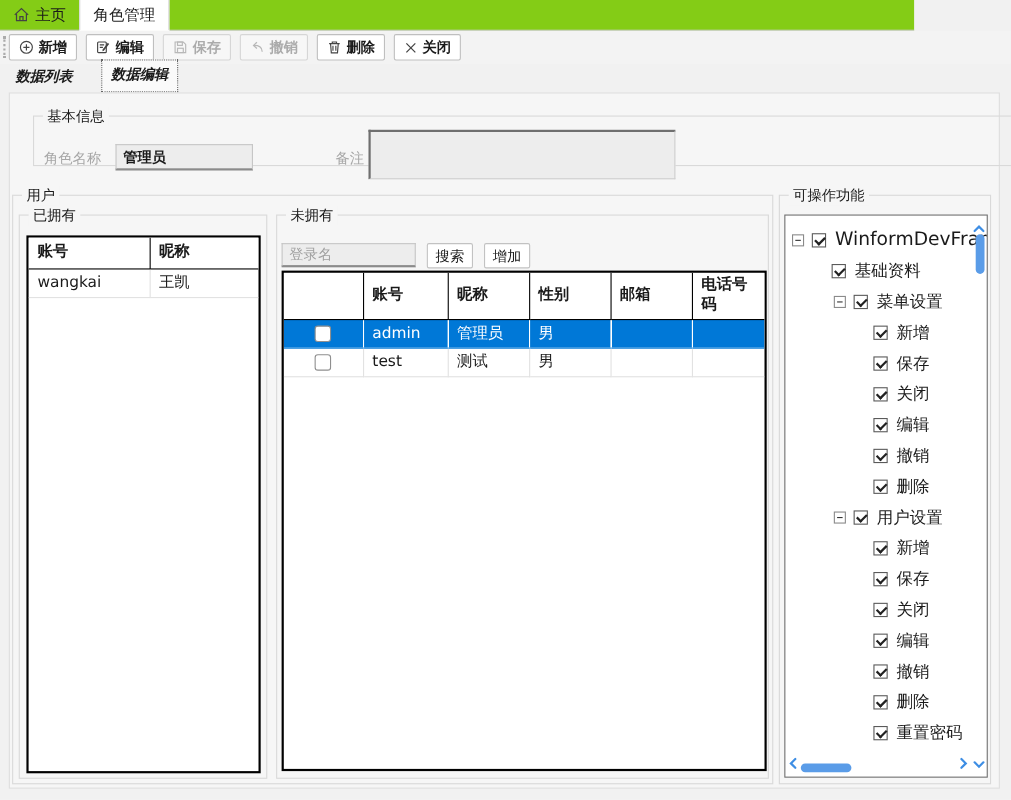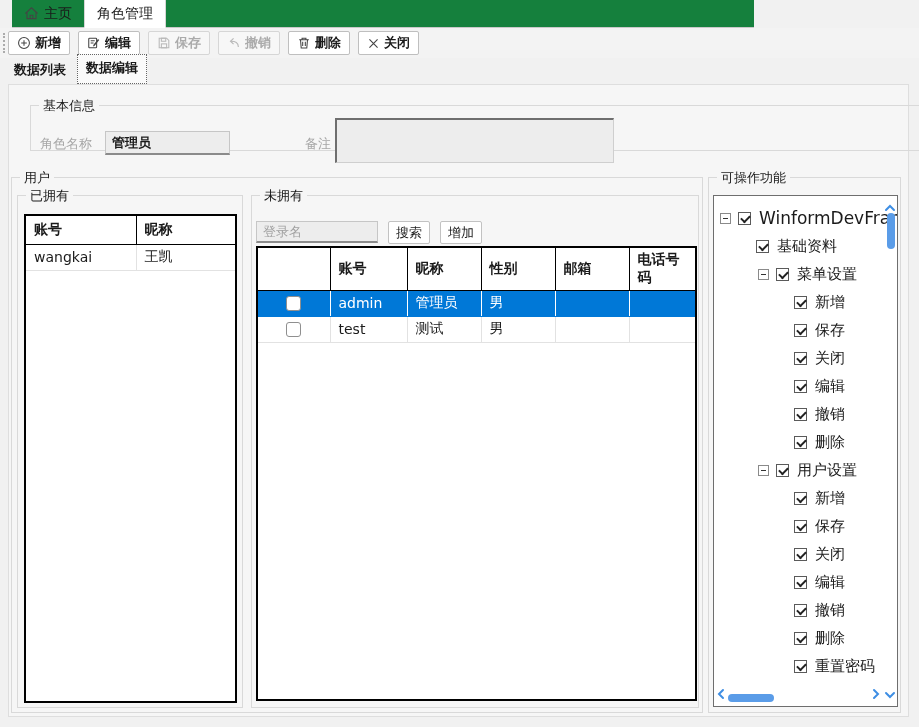--- a/index.html
+++ b/index.html
@@ -5,40 +5,40 @@
   :root{
     --selection-blue:#0078d7;
     --scrollbar-blue:#5a9ce8;
     --chevron-blue:#3e8ee4;
   }
   *{box-sizing:border-box;margin:0;padding:0;font-family:"DejaVu Sans","Liberation Sans",sans-serif;}
   html,body{width:919px;height:727px;}
   body{background:#f1f1f1;position:relative;font-size:13px;color:#1a1a1a;overflow:hidden;}
 
   
-  .tabbar{position:absolute;left:12px;top:0;width:742px;height:28px;background:#15803d;
+  .tabbar{position:absolute;left:0;top:0;width:831px;height:28px;background:#84cc16;
           border-bottom:1px solid #c9c9c9;display:flex;align-items:stretch;}
   .mtab{display:flex;align-items:center;gap:5px;padding:0 12px;font-size:14px;cursor:default;}
   .mtab.active{background:#fff;border-left:1px solid #d6d6d6;border-right:1px solid #d6d6d6;
           margin-bottom:-1px;border-bottom:1px solid #fff;}
   .mtab svg{display:block;}
 
   
   .toolbar{position:absolute;left:0;top:28px;width:919px;height:30px;background:#f3f3f3;
            display:flex;align-items:center;gap:8px;padding-left:8px;}
   .grip{position:absolute;left:3px;top:5px;height:20px;width:2px;border-left:2px dotted #ababab;}
   .tbtn{display:flex;align-items:center;gap:4px;height:24px;padding:0 8px;background:#fff;
         border:1px solid #bfbfbf;border-radius:2px;font-size:13px;font-weight:600;color:#1a1a1a;cursor:default;}
   .tbtn .ticon{display:flex;align-items:center;color:#444;}
   .tbtn.disabled{color:#ababab;background:#f7f7f7;border-color:#d6d6d6;}
   .tbtn.disabled .ticon{color:#b8b8b8;}
 
   
   .subtabs{position:absolute;left:0;top:58px;width:919px;height:26px;display:flex;
-           align-items:flex-end;gap:5px;padding-left:8px;}
+           align-items:flex-end;gap:20px;padding-left:8px;font-style:italic;}
   .stab{padding:4px 6px 5px 6px;font-size:13px;font-weight:600;color:#1a1a1a;cursor:default;}
   .stab.sel{background:#fafafa;border:1px dotted #666;padding:4px 8px 6px 8px;margin-top:40px;}
 
   
   .tabpage{position:absolute;left:8px;top:84px;width:901px;height:633px;background:#f6f6f6;
            border:1px solid #dedede;}
 
   
   .gbox{position:absolute;border:1px solid #d9d9d9;}
   .gbox>.legend{position:absolute;top:-9px;left:8px;background:#f6f6f6;padding:0 4px;

